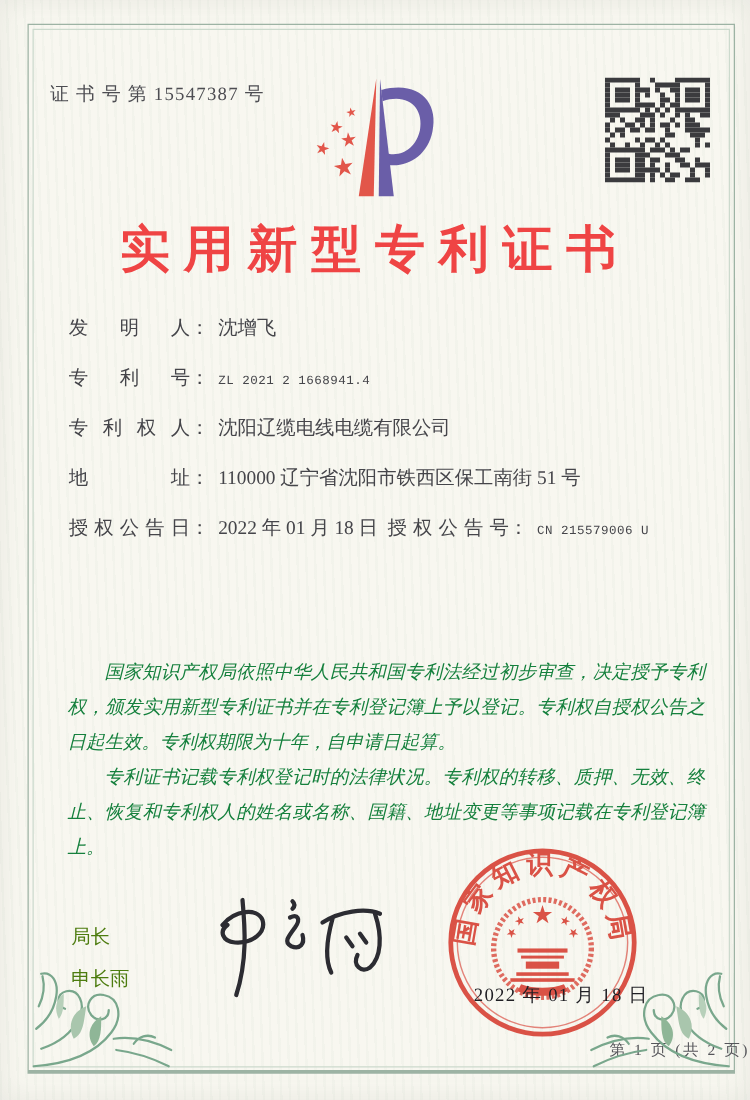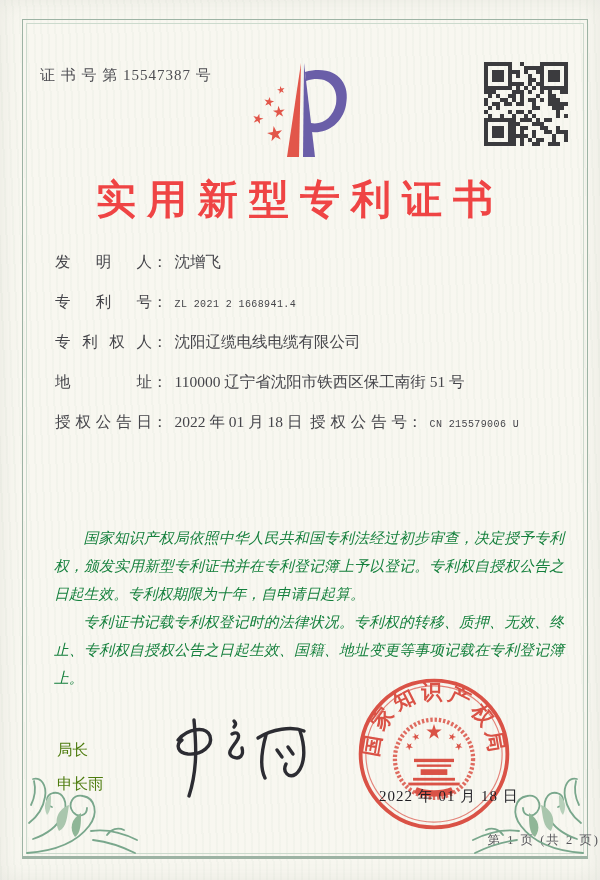--- a/index.html
+++ b/index.html
@@ -321,21 +321,21 @@
     <div class="row">
       <span class="lbl">授权公告日</span><span>：</span><span class="val">2022 年 01 月 18 日</span>
       <span class="rightcell">
         <span class="lbl">授权公告号</span><span>：</span><span class="val mono">CN 215579006 U</span>
       </span>
     </div>
   </div>
 
   <div class="paras">
     <p>国家知识产权局依照中华人民共和国专利法经过初步审查，决定授予专利权，颁发实用新型专利证书并在专利登记簿上予以登记。专利权自授权公告之日起生效。专利权期限为十年，自申请日起算。</p>
-    <p>专利证书记载专利权登记时的法律状况。专利权的转移、质押、无效、终止、专利权自授权公告之日起生效、国籍、地址变更等事项记载在专利登记簿上。</p>
+    <p>专利证书记载专利权登记时的法律状况。专利权的转移、质押、无效、终止、恢复和专利权人的姓名或名称、国籍、地址变更等事项记载在专利登记簿上。</p>
   </div>
 
   <div class="director">
     <div>局长</div>
     <div>申长雨</div>
   </div>
 
   <svg class="sig" viewBox="0 0 170 100">
     <g fill="none" stroke="#2c2c32" stroke-width="3.4" stroke-linecap="round" stroke-linejoin="round">
       <path d="M22,32 C32,20 50,18 54,28 C57,38 46,47 32,46 C22,45 19,37 26,32"></path>

